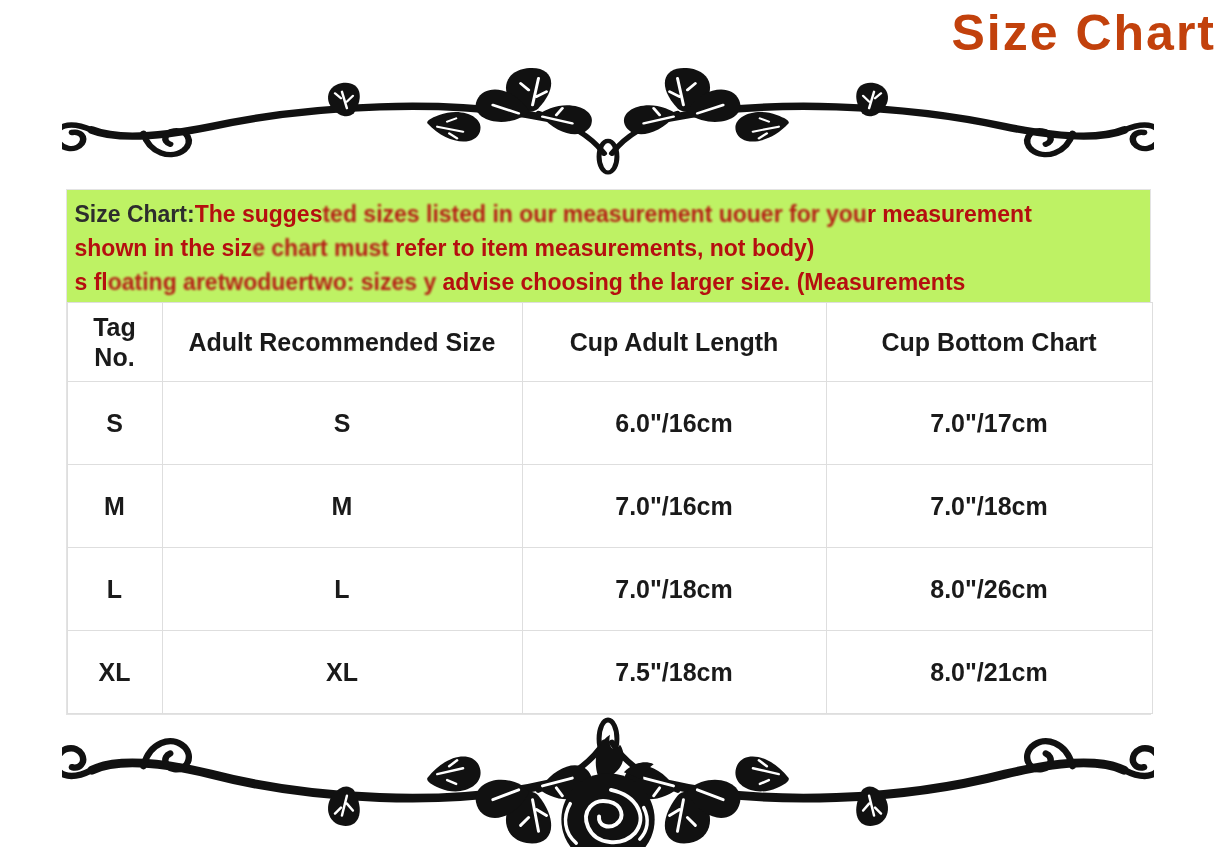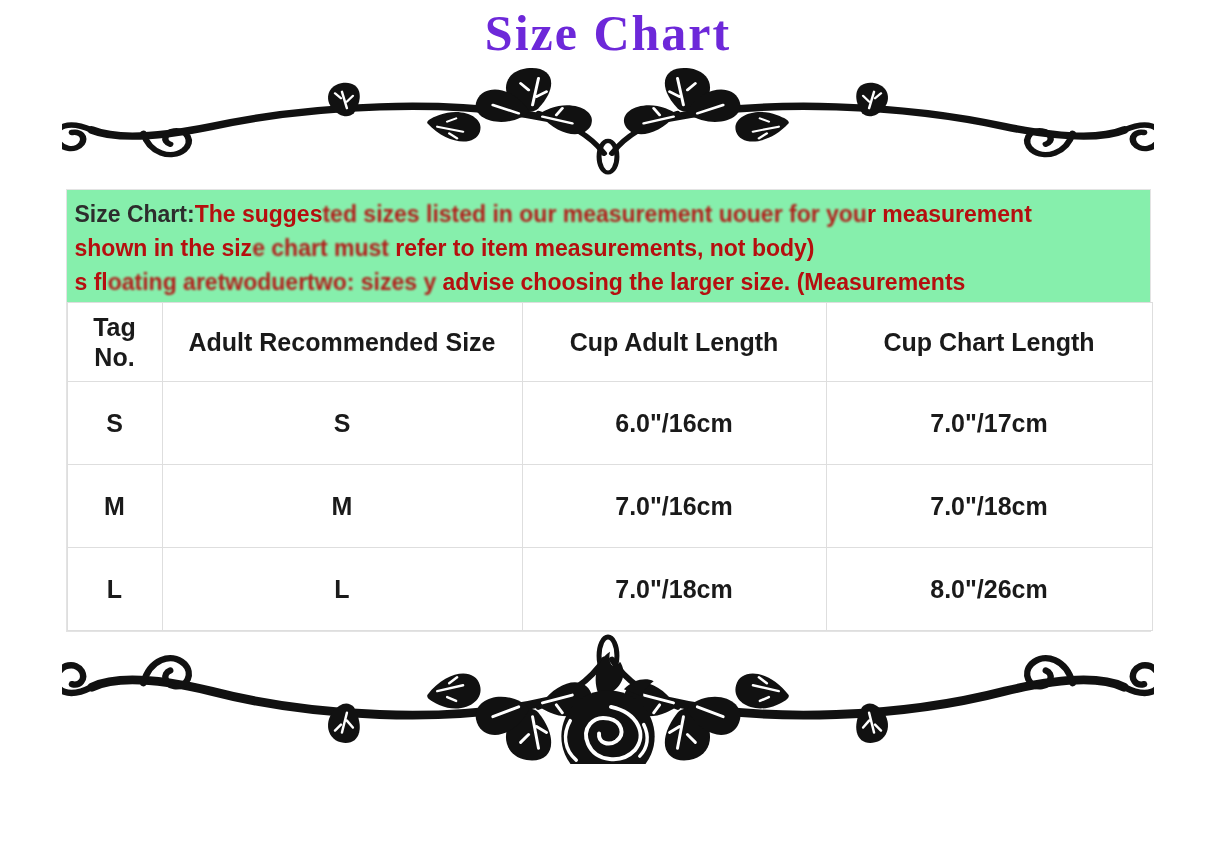--- a/index.html
+++ b/index.html
@@ -1,29 +1,29 @@
 <!DOCTYPE html>
 <html><head>
 <meta charset="utf-8">
 <style>
   html,body{margin:0;padding:0;}
   body{
     width:1216px;height:848px;overflow:hidden;background:#fff;
     font-family:"Liberation Sans",sans-serif;position:relative;
   }
   .page-title{
-    margin:6px 0 0;text-align:center;
-    font-family:Liberation Serif, serif;font-weight:bold;
-    font-size:50px;line-height:55px;letter-spacing:2px;color:#6d28d9;
+    margin:6px 0 0;text-align:right;
+    font-family:Liberation Sans, sans-serif;font-weight:bold;
+    font-size:50px;line-height:55px;letter-spacing:2px;color:#c2410c;
   }
   .flourish{display:block;margin:4px auto 0;width:1092px;}
   .flourish.top{height:110px;}
   .flourish.bottom{height:130px;margin-top:2px;}
   .content-box{
-    width:1083px;margin:14px auto 0;border:1px solid #e3e3e3;background:#86efac;
+    width:1083px;margin:14px auto 0;border:1px solid #e3e3e3;background:#bef264;
   }
   .notice{
     padding:7px 10px 3px 8px;font-size:23px;line-height:34px;font-weight:bold;
     white-space:nowrap;overflow:hidden;
   }
   .notice-line{white-space:nowrap;}
   .notice-label{color:#2d2d2d;font-weight:bold;}
   .red-text{color:#b50f0f;font-weight:bold;}
   .smudged{filter:blur(1.2px);opacity:.92;}
   table.size-table{border-collapse:collapse;width:100%;table-layout:fixed;}
@@ -87,21 +87,21 @@
       <col style="width:95px">
         <col style="width:360px">
         <col style="width:304px">
         <col style="width:326px">
     </colgroup>
     <thead>
       <tr>
         <th>Tag No.</th>
         <th>Adult Recommended Size</th>
         <th>Cup Adult Length</th>
-        <th>Cup Chart Length</th>
+        <th>Cup Bottom Chart</th>
       </tr>
     </thead>
     <tbody>
         <tr>
           <td>S</td>
           <td>S</td>
           <td>6.0"/16cm</td>
           <td>7.0"/17cm</td>
         </tr>
         <tr>
@@ -109,20 +109,26 @@
           <td>M</td>
           <td>7.0"/16cm</td>
           <td>7.0"/18cm</td>
         </tr>
         <tr>
           <td>L</td>
           <td>L</td>
           <td>7.0"/18cm</td>
           <td>8.0"/26cm</td>
         </tr>
+        <tr>
+          <td>XL</td>
+          <td>XL</td>
+          <td>7.5"/18cm</td>
+          <td>8.0"/21cm</td>
+        </tr>
       </tbody>
   </table>
 </div>
 
 <svg class="flourish bottom" viewBox="0 0 1100 132" preserveAspectRatio="none" aria-hidden="true">
   <use href="#flourish-full" transform="translate(0,132) scale(1,-1)"></use>
   <g>
 
     <path d="M540,60 C534,42 540,26 552,18 C549,32 558,38 562,28 C570,40 564,54 552,60 Z" fill="#111"></path>
     <path d="M566,56 C576,46 588,44 596,48 C588,54 584,60 586,64 Z" fill="#111"></path>

